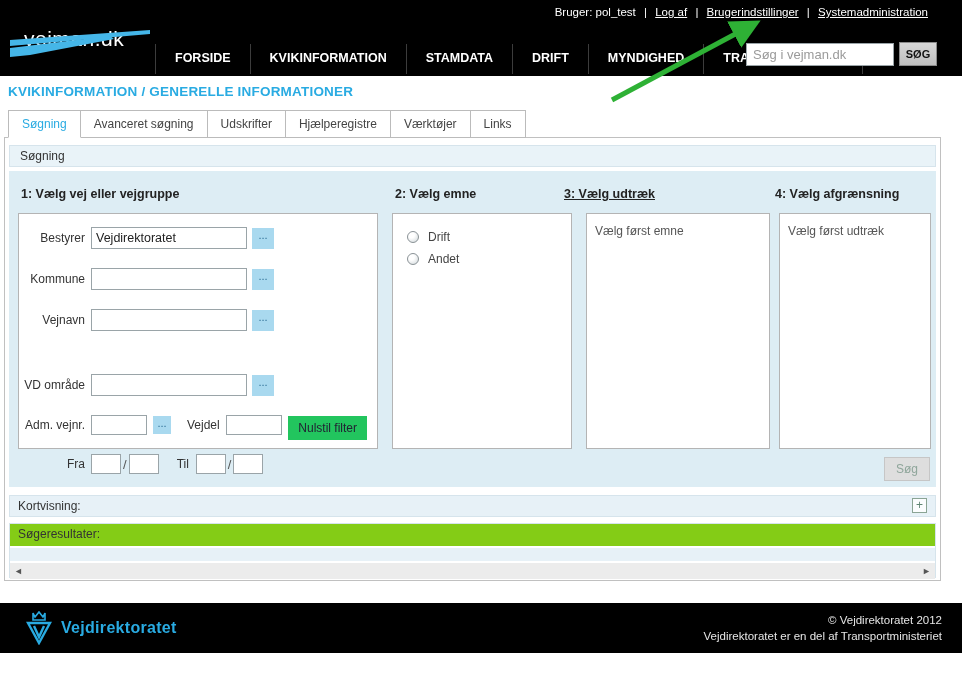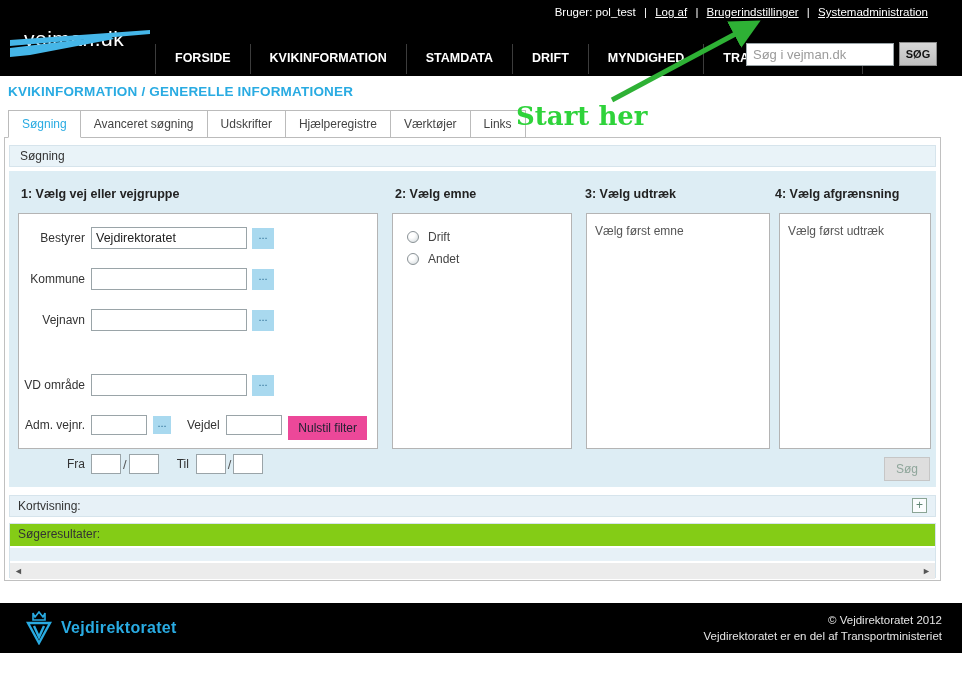--- a/index.html
+++ b/index.html
@@ -36,41 +36,41 @@
   .tabs { position:absolute; top:110px; left:8px; display:flex; z-index:5; }
   .tab { height:28px; line-height:26px; padding:0 13px; border:1px solid #bbb; border-left:none; background:#fff; font-size:12px; color:#444; cursor:pointer; }
   .tab:first-child { border-left:1px solid #bbb; }
   .tab.active { color:#29abe2; border-bottom:1px solid #fff; }
 
   
   .container { position:absolute; top:137px; left:4px; width:937px; height:444px; background:#fff; border:1px solid #c0c0c0; }
   .panel-title-bar { position:absolute; top:7px; left:4px; right:4px; height:22px; background:#e9f3f8; border:1px solid #d6e4ec; line-height:20px; padding-left:10px; font-size:12px; color:#333; }
   .panel-body { position:absolute; top:33px; left:4px; right:4px; height:316px; background:#ddedf4; }
   .col-title { position:absolute; top:16px; font-size:12.5px; font-weight:bold; color:#222; }
-  .ct1 { left:12px; } .ct2 { left:386px; } .ct3 { left:576px; } .ct4 { left:766px; }
+  .ct1 { left:12px; } .ct2 { left:386px; } .ct3 { left:555px;text-decoration:underline; } .ct4 { left:766px; }
   .box { position:absolute; top:42px; height:236px; background:#fff; border:1px solid #b4b4b4; }
   .box1 { left:9px;  width:360px; }
   .box2 { left:383px; width:180px; }
   .box3 { left:577px; width:184px; }
   .box4 { left:770px; width:152px; }
 
   
   .form { padding-top:13px; }
   .frow { display:flex; align-items:center; margin-bottom:19px; }
   .flabel { width:72px; text-align:right; padding-right:6px; font-size:12px; color:#333; }
   .inp { border:1px solid #9aa4a8; font-size:12.5px; padding:0 4px; color:#222; font-family:"Liberation Sans",sans-serif; }
   .inp-lg { width:156px; height:22px; }
   .inp-sm { width:56px; height:20px; }
   .inp-xs { width:30px; height:20px; }
   .browse { width:22px; height:21px; background:#a9d9ef; border:0; color:#2d6f96; font-size:11px; margin-left:5px; cursor:pointer; padding-bottom:6px; }
   .browse-sm { width:18px; height:18px; margin-left:6px; padding-bottom:5px; }
   .gap-row { height:24px; }
   .inline-label { font-size:12px; color:#333; }
   .slash { font-size:13px; color:#555; margin:0 2px; }
-  .reset-btn { position:absolute; right:10px; bottom:8px; background:#ec4899; border:0; height:24px; padding:0 10px; font-size:12px; color:#223; cursor:pointer; font-family:"Liberation Sans",sans-serif; }
+  .reset-btn { position:absolute; right:10px; bottom:8px; background:#22c55e; border:0; height:24px; padding:0 10px; font-size:12px; color:#223; cursor:pointer; font-family:"Liberation Sans",sans-serif; }
 
   
   .radio-list { padding:16px 0 0 14px; }
   .radio-row { display:flex; align-items:center; margin-bottom:8px; cursor:pointer; }
   .radio-circle { width:12px; height:12px; border-radius:50%; border:1px solid #8a9296; background:radial-gradient(circle at 35% 30%, #fff 0 30%, #cfd6d9 100%); margin-right:9px; flex:0 0 auto; }
   .radio-label { font-size:12px; color:#444; }
 
   
   .hint-text { padding:10px 8px; font-size:12px; color:#555; }
 
@@ -137,21 +137,20 @@
 
 <div class="annotation">
   <svg width="290" height="130" viewBox="0 0 290 130">
     <defs>
       <marker id="ah" markerWidth="6" markerHeight="6" refX="4.5" refY="3" orient="auto">
         <path d="M0,0 L6,3 L0,6 z" fill="#2eb135"></path>
       </marker>
     </defs>
     <line x1="112" y1="92" x2="254" y2="16" stroke="#2eb135" stroke-width="5" marker-end="url(#ah)"></line>
   </svg>
-  <div class="start-text">Start her</div>
 </div>
 
 <div class="tabs">
   <div class="tab active">Søgning</div>
   <div class="tab">Avanceret søgning</div>
   <div class="tab">Udskrifter</div>
   <div class="tab">Hjælperegistre</div>
   <div class="tab">Værktøjer</div>
   <div class="tab">Links</div>
 </div>

